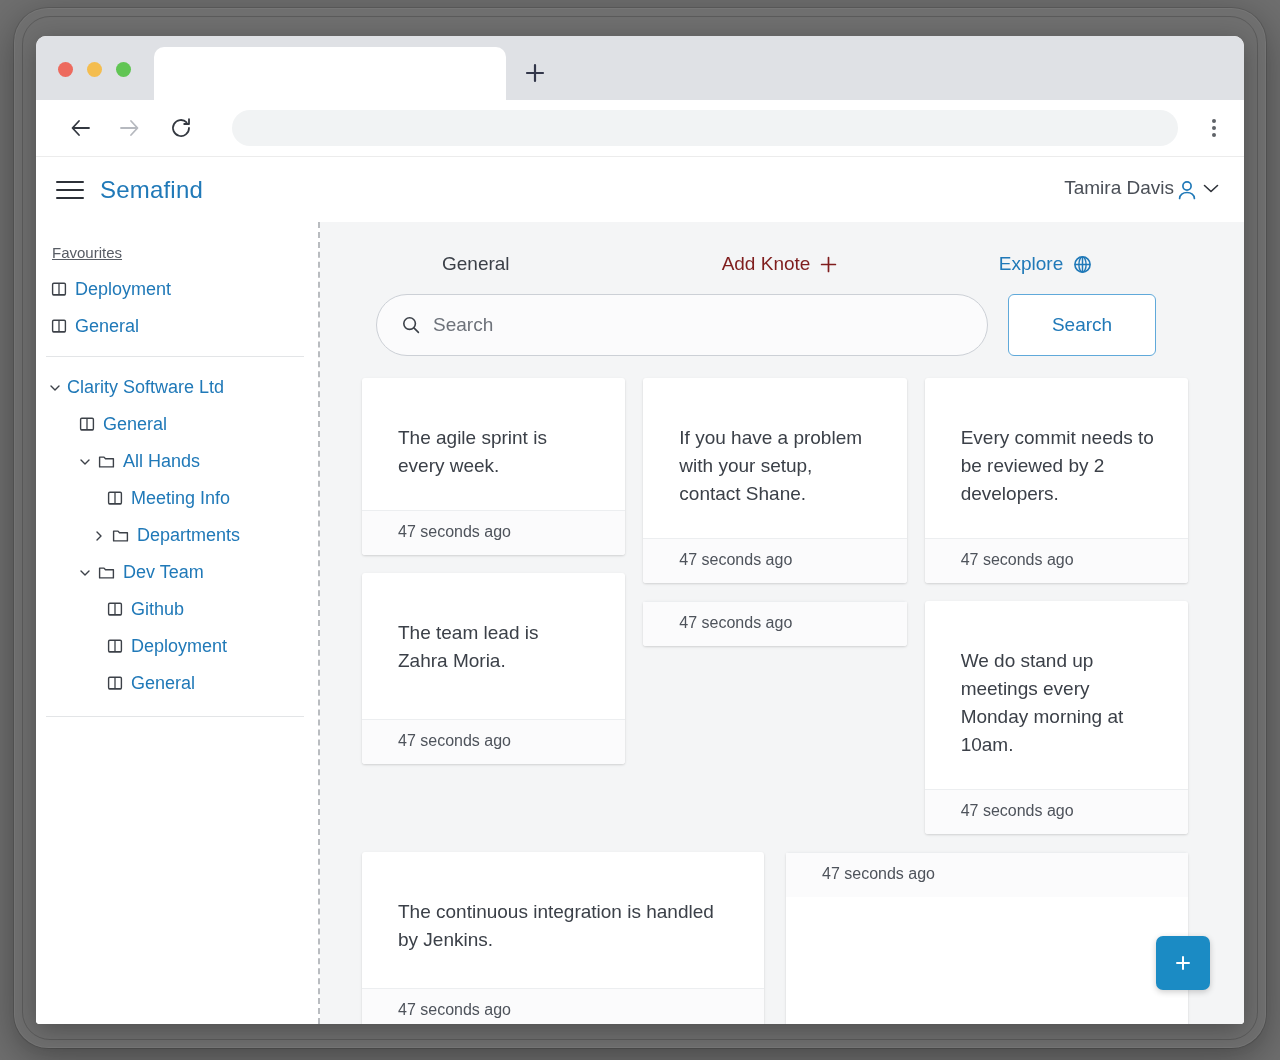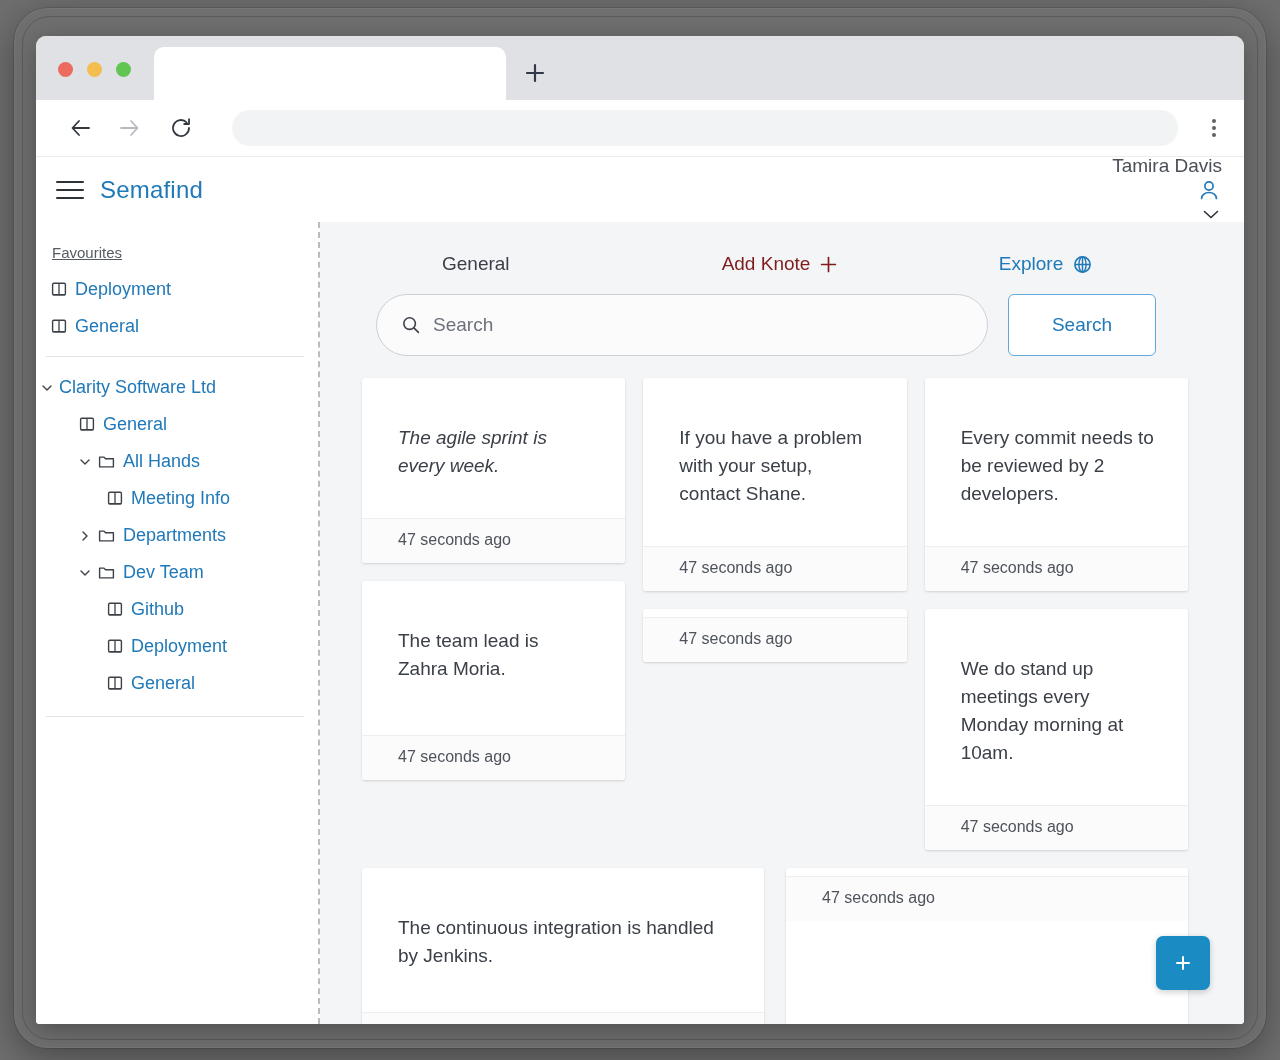--- a/index.html
+++ b/index.html
@@ -155,22 +155,21 @@
   }
   .hamburger i { display:block; height:2px; background:#2d3138; border-radius:1px; }
   .brand {
     font-size: 24px;
     color: #2079b8;
     letter-spacing: .2px;
   }
   .header-right {
     margin-left: auto;
     display: flex;
-    align-items: flex-end;
-    flex-direction: column;
+    align-items: flex-start;
   }
   .user-name { font-size: 19px; color: #4a4f57; }
   .user-icon { color:#2079b8; display:flex; align-items:center;}
   .chev-down-header { color:#2d3138; display:flex; align-items:center;}
 
   .app-body {
     flex: 1;
     display: flex;
     min-height: 0;
   }
@@ -297,23 +296,22 @@
     line-height: 28px;
     color: #3b4048;
     flex: 1;
   }
   .card-footer {
     border-top: 1px solid #eceef0;
     background: #fbfbfc;
     padding: 12px 36px 14px 36px;
     font-size: 16px;
     color: #4e535b;
-    margin-top: 8px;
-  }
-  .card.h1 .card-body { min-height: 118px; font-style: italic; }
+  }
+  .card.h1 .card-body { min-height: 118px; }
   .card.h2 .card-body { min-height: 146px; }
 
   .wide-row {
     padding: 18px 56px 0 40px;
     display: flex;
     gap: 22px;
   }
   .card-wide { width: 435px; }
   .card-wide .card-body { padding: 46px 34px 34px 36px; min-height: 112px; }
 
@@ -431,21 +429,21 @@
             <svg width="18" height="18" viewBox="0 0 18 18" fill="none">
               <rect x="2.6" y="2.2" width="12.8" height="11.6" rx="1.2" stroke="currentColor" stroke-width="1.4"></rect>
               <path d="M2.6 13.8h12.8M9 2.4v11.2" stroke="currentColor" stroke-width="1.3"></path>
             </svg>
           </span>
           <span>General</span>
         </div>
 
         <div class="sidebar-divider"></div>
 
-        <div class="tree-row" style="padding-left:4px">
+        <div class="tree-row" style="padding-left:12px">
           <span class="chev">
             <svg width="14" height="14" viewBox="0 0 14 14" fill="none">
                 <path d="M3 5 7 9l4-4" stroke="currentColor" stroke-width="1.4" stroke-linecap="round" stroke-linejoin="round"></path>
               </svg>
           </span>
           <span>Clarity Software Ltd</span>
         </div>
 
         <div class="tree-row" style="padding-left:42px">
           <span class="ico">
@@ -474,21 +472,21 @@
         <div class="tree-row" style="padding-left:70px">
           <span class="ico">
             <svg width="18" height="18" viewBox="0 0 18 18" fill="none">
               <rect x="2.6" y="2.2" width="12.8" height="11.6" rx="1.2" stroke="currentColor" stroke-width="1.4"></rect>
               <path d="M2.6 13.8h12.8M9 2.4v11.2" stroke="currentColor" stroke-width="1.3"></path>
             </svg>
           </span>
           <span>Meeting Info</span>
         </div>
 
-        <div class="tree-row" style="padding-left:42px">
+        <div class="tree-row" style="padding-left:56px">
           <span class="chev">
             <svg width="14" height="14" viewBox="0 0 14 14" fill="none">
                 <path d="M5 3l4 4-4 4" stroke="currentColor" stroke-width="1.4" stroke-linecap="round" stroke-linejoin="round"></path>
               </svg>
           </span>
           <span class="ico">
             <svg width="19" height="19" viewBox="0 0 19 19" fill="none">
               <path d="M2.6 5.1h4.4l1.5 1.7h7.9v8.1H2.6V5.1Z" stroke="currentColor" stroke-width="1.4" stroke-linejoin="round"></path>
             </svg>
           </span>

